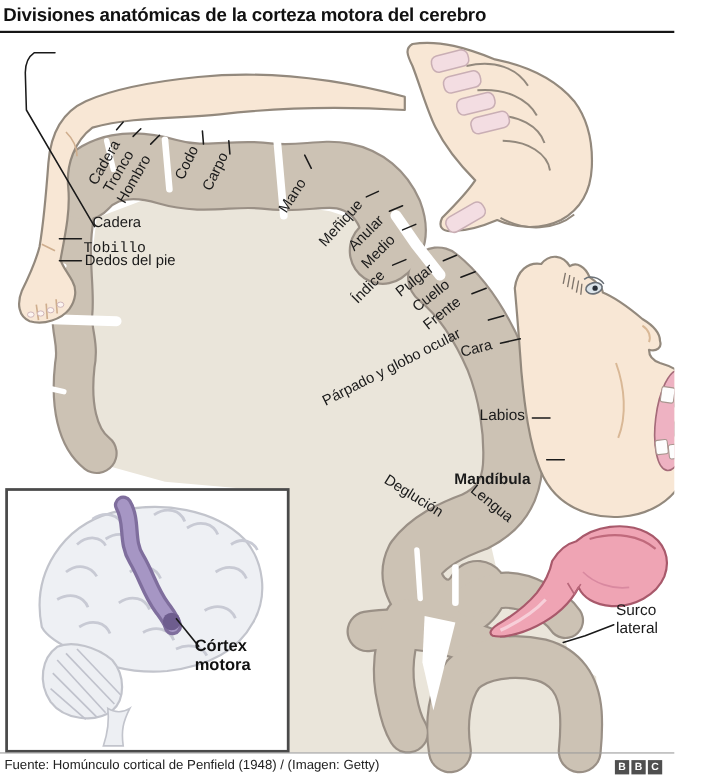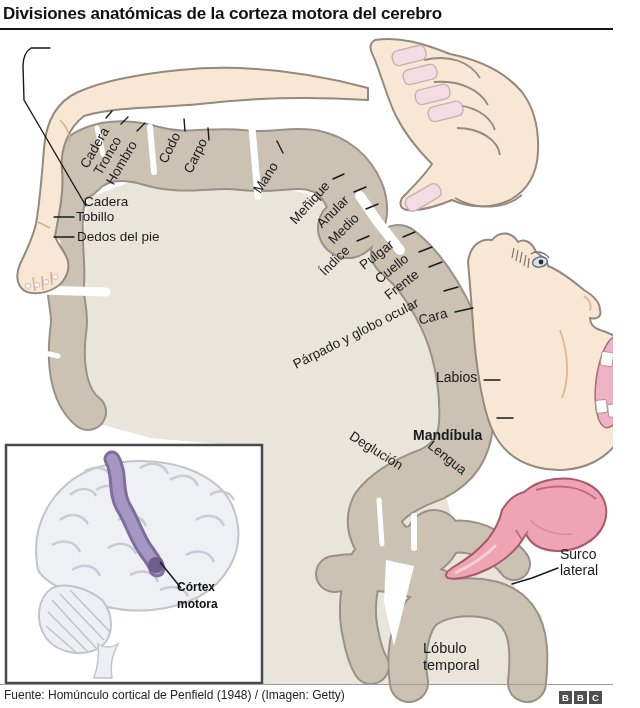--- a/index.html
+++ b/index.html
@@ -25,27 +25,27 @@
   .l-pulgar{left:377px;top:255px;transform:translate(-50%,-50%) rotate(-38deg);}
   .l-cuello{left:392px;top:269px;transform:translate(-50%,-50%) rotate(-38deg);}
   .l-frente{left:402px;top:285px;transform:translate(-50%,-50%) rotate(-38deg);}
   .l-parpado{left:356px;top:334px;transform:translate(-50%,-50%) rotate(-27deg);}
   .l-cara{left:433px;top:317px;transform:translate(-50%,-50%) rotate(-15deg);}
   .l-lengua{left:447px;top:458px;transform:translate(-50%,-50%) rotate(39deg);}
   .l-deglucion{left:376px;top:451px;transform:translate(-50%,-50%) rotate(32deg);}
   
   .l-fisura{left:55px;top:33px;line-height:15px;}
   .l-rodilla{left:84px;top:195px;}
-  .l-tobillo{left:76px;top:210px;}
+  .l-tobillo{left:76px;top:220px;font-family:Liberation Mono, monospace;}
   .l-dedos{left:77px;top:230px;}
   .l-labios{left:436px;top:370px;font-size:14px;}
   .l-mandibula{left:413px;top:428px;font-size:14px;font-weight:bold;}
   .l-surco{left:560px;top:546px;font-size:14px;line-height:16px;}
   .l-lobulo{left:423px;top:640px;font-size:14.5px;line-height:17px;}
-  .l-cortex{left:177px;top:579px;font-size:12px;font-weight:bold;line-height:17px;color:#111;}
+  .l-cortex{left:177px;top:579px;font-size:15px;font-weight:bold;line-height:17px;color:#111;}
   
   .footer-rule{position:absolute;left:0;top:684px;width:640px;height:1px;background:#9c9c9c;}
   .footer-src{position:absolute;left:4px;top:688px;font-size:12px;color:#222;}
   .bbc{position:absolute;right:11px;top:691px;display:flex;gap:2px;}
   .bbc span{display:block;width:13px;height:13px;background:#4f4f4f;color:#fff;font-size:9.5px;
             font-weight:bold;text-align:center;line-height:13px;}
 </style>
 </head>
 <body>
 
@@ -277,24 +277,20 @@
   <div class="lbl rot l-parpado">Párpado y globo ocular</div>
   <div class="lbl rot l-cara">Cara</div>
   <div class="lbl l-labios">Labios</div>
   <div class="lbl l-mandibula">Mandíbula</div>
   <div class="lbl rot l-lengua">Lengua</div>
   <div class="lbl rot l-deglucion">Deglución</div>
   <div class="lbl l-surco">
     <div>Surco</div>
     <div>lateral</div>
   </div>
-  <div class="lbl l-lobulo">
-    <div>Lóbulo</div>
-    <div>temporal</div>
-  </div>
   <div class="lbl l-cortex">
     <div>Córtex</div>
     <div>motora</div>
   </div>
 
   <div class="footer-rule"></div>
   <div class="footer-src">Fuente: Homúnculo cortical de Penfield (1948) / (Imagen: Getty)</div>
   <div class="bbc">
     <span>B</span>
     <span>B</span>

